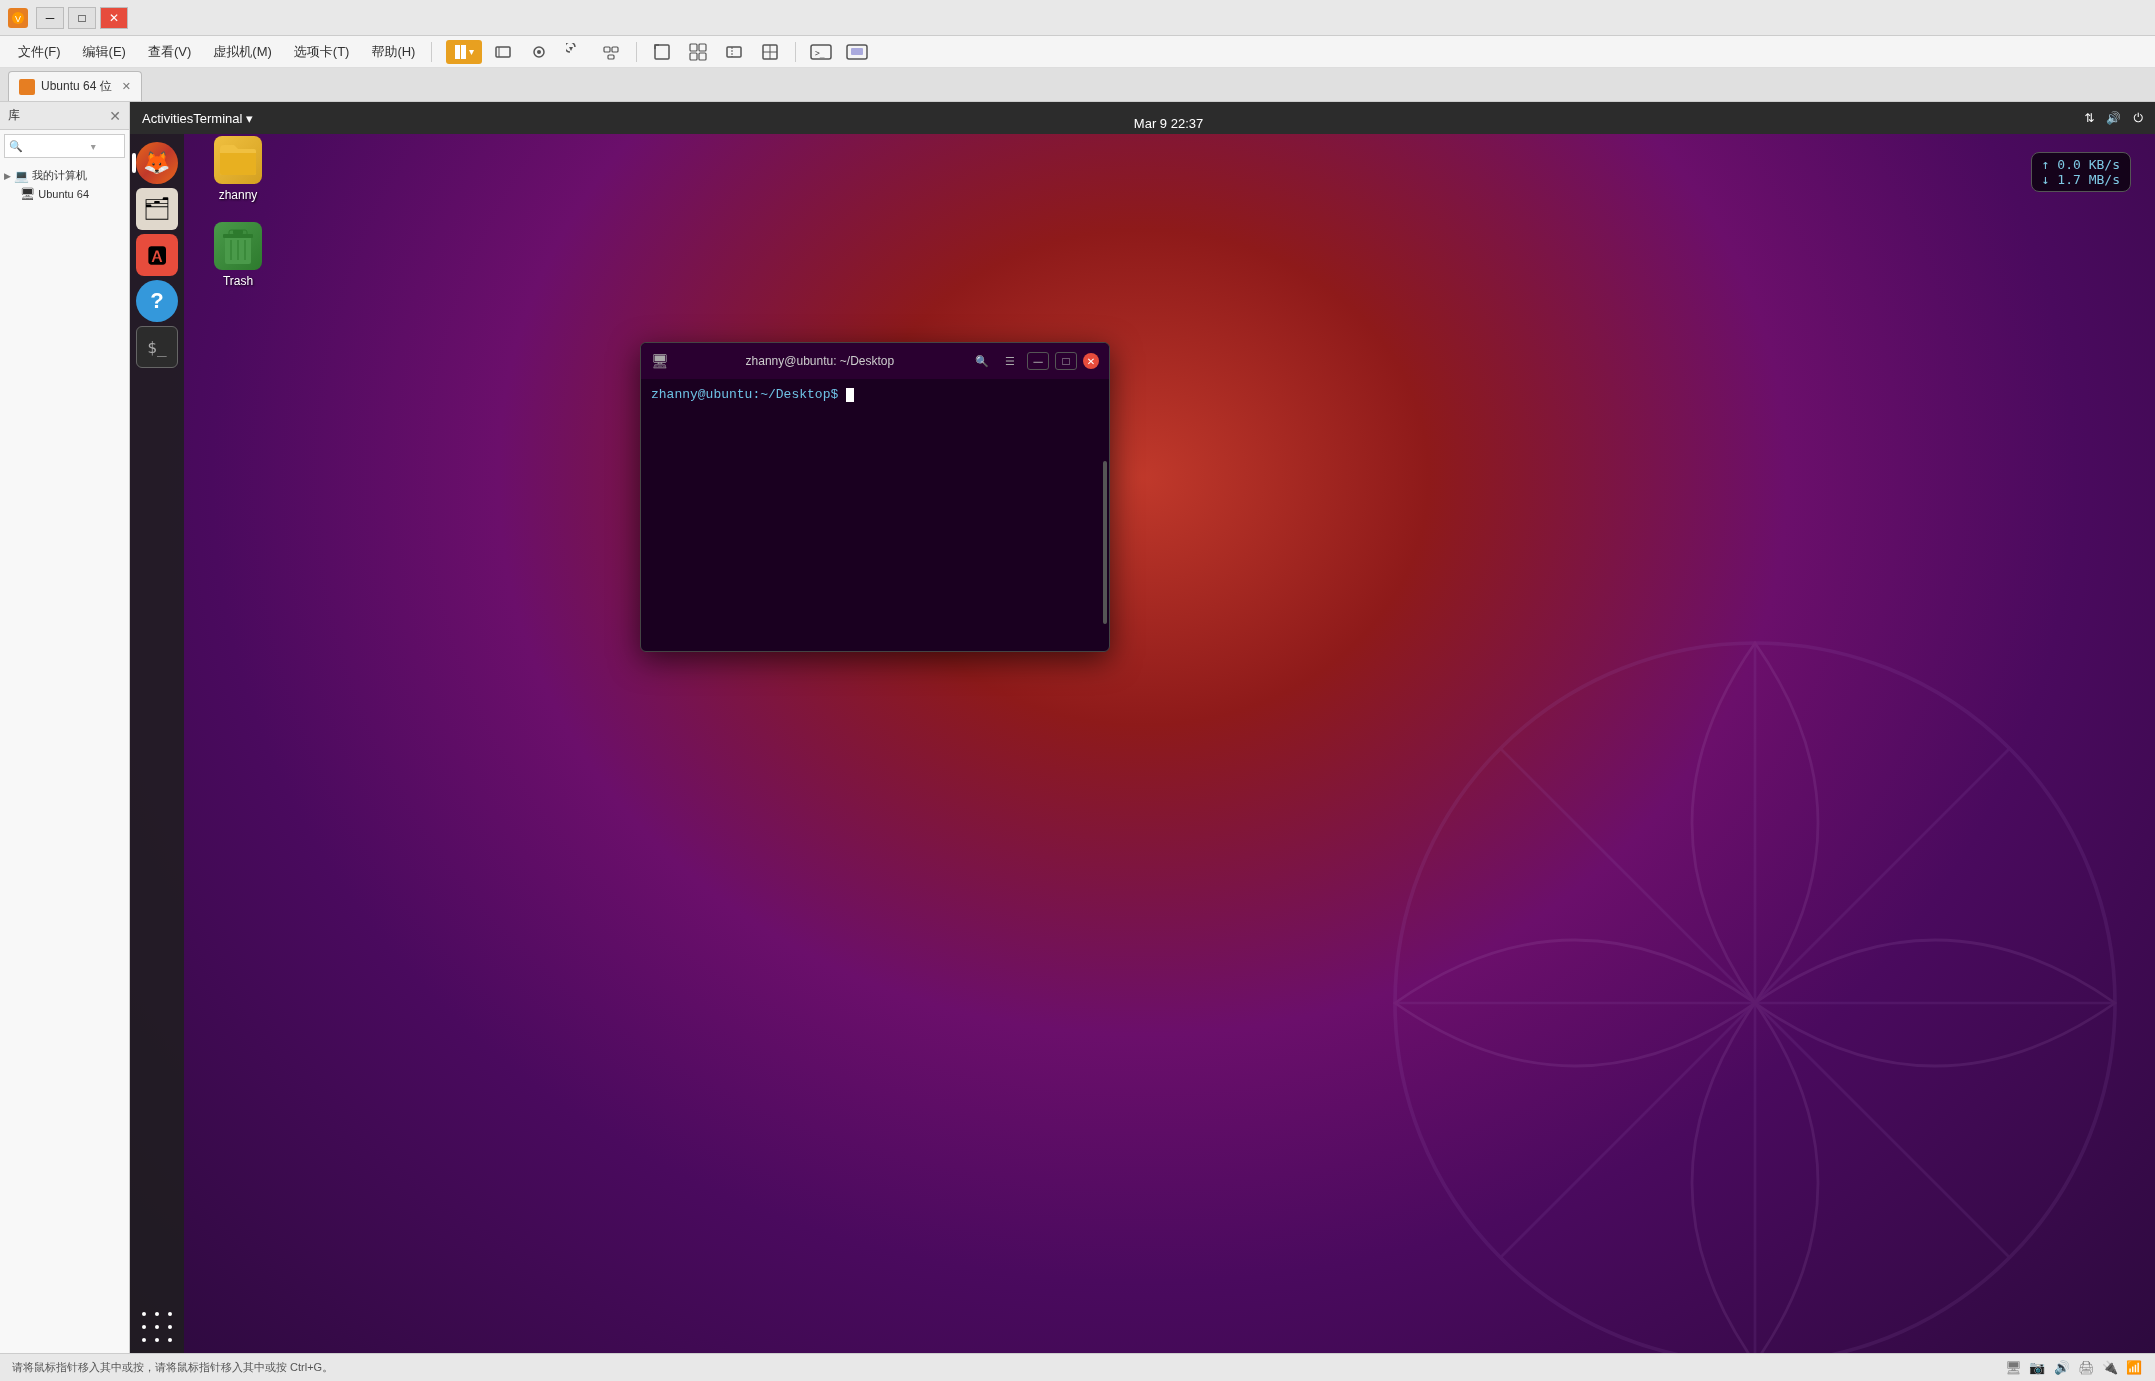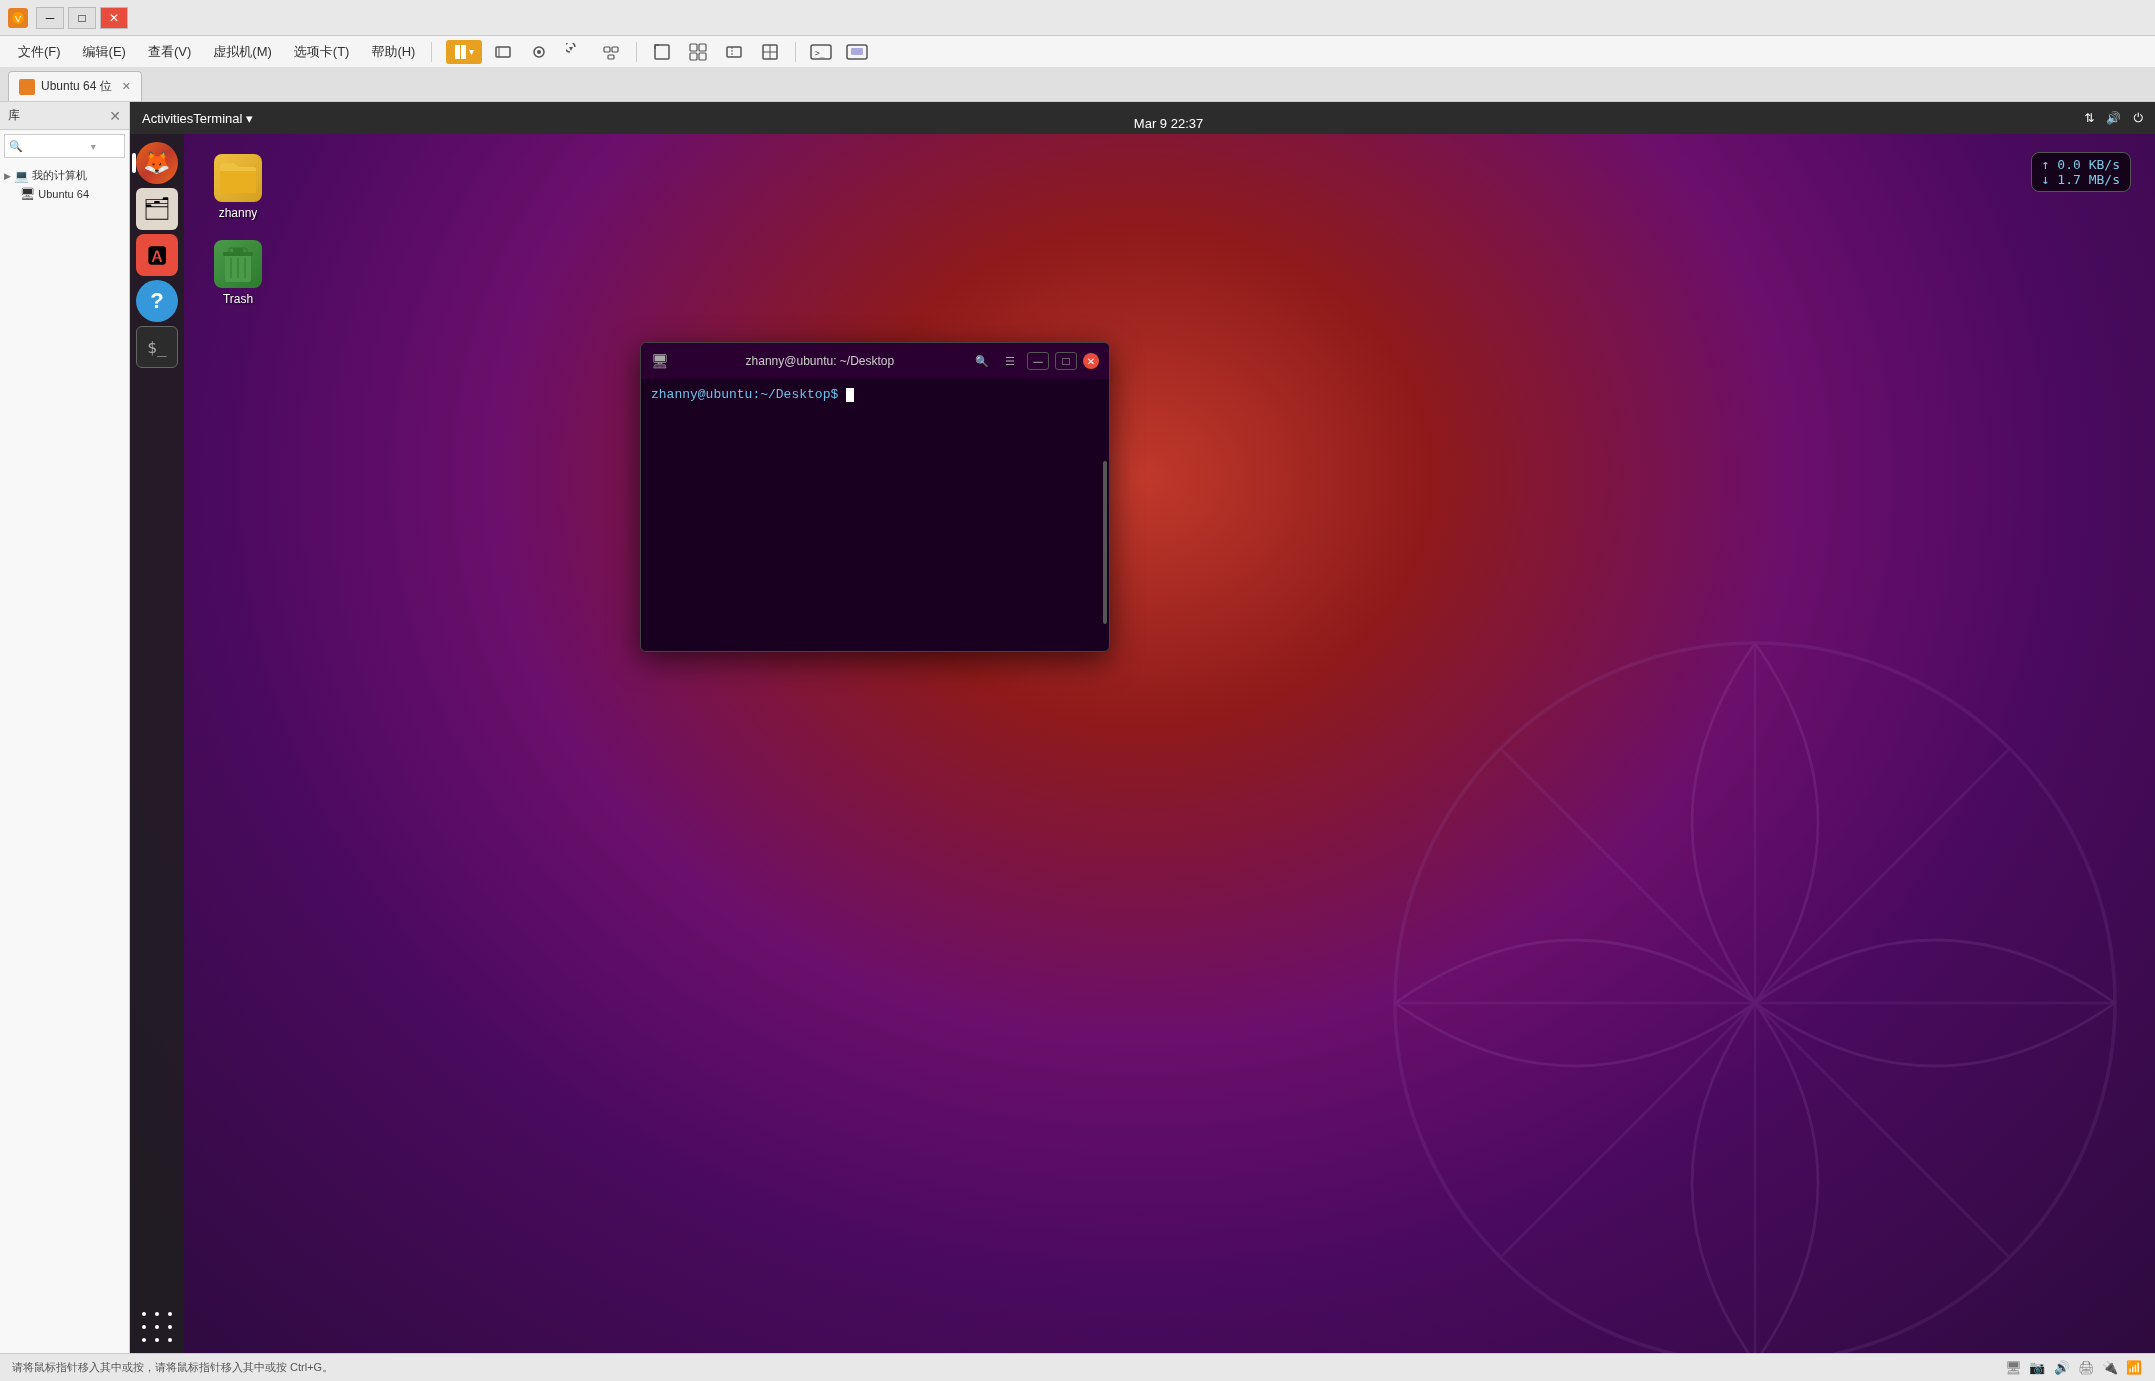--- a/index.html
+++ b/index.html
@@ -106,21 +106,21 @@
     .dock-firefox { background: linear-gradient(135deg, #e8671a, #c0392b, #e8671a); border-radius: 50%; }
     .dock-files { background: #e8e8e8; border-radius: 6px; }
     .dock-appstore { background: #e74c3c; border-radius: 8px; }
     .dock-help { background: #3498db; border-radius: 50%; }
     .dock-terminal { background: #2c2c2c; border-radius: 6px; border: 1px solid #555; }
     .dock-indicator { position: absolute; left: -4px; top: 50%; transform: translateY(-50%); width: 4px; height: 20px; background: white; border-radius: 2px; }
     .dock-apps-grid { margin-top: auto; width: 36px; height: 36px; display: grid; grid-template-columns: repeat(3, 1fr); gap: 2px; align-items: center; justify-items: center; }
     .dot { width: 4px; height: 4px; background: white; border-radius: 50%; }
 
     
-    .desktop-icons { position: absolute; top: 52px; left: 68px; display: flex; flex-direction: column; gap: 20px; z-index: 5; }
+    .desktop-icons { position: absolute; top: 34px; left: 68px; display: flex; flex-direction: column; gap: 20px; z-index: 5; }
     .desktop-icon { display: flex; flex-direction: column; align-items: center; gap: 4px; cursor: pointer; width: 80px; }
     .desktop-icon-img { width: 48px; height: 48px; display: flex; align-items: center; justify-content: center; border-radius: 8px; }
     .icon-folder { background: linear-gradient(135deg, #f0c040, #d4a020); position: relative; }
     .icon-trash { background: linear-gradient(135deg, #4a9a4a, #2d7a2d); }
     .desktop-icon-label { font-size: 12px; color: white; text-align: center; text-shadow: 1px 1px 2px rgba(0,0,0,0.8); }
 
     
     .terminal-window {
       position: absolute; top: 240px; left: 510px; width: 470px; height: 310px;
       background: #1a0020; border: 1px solid #444; border-radius: 6px;

